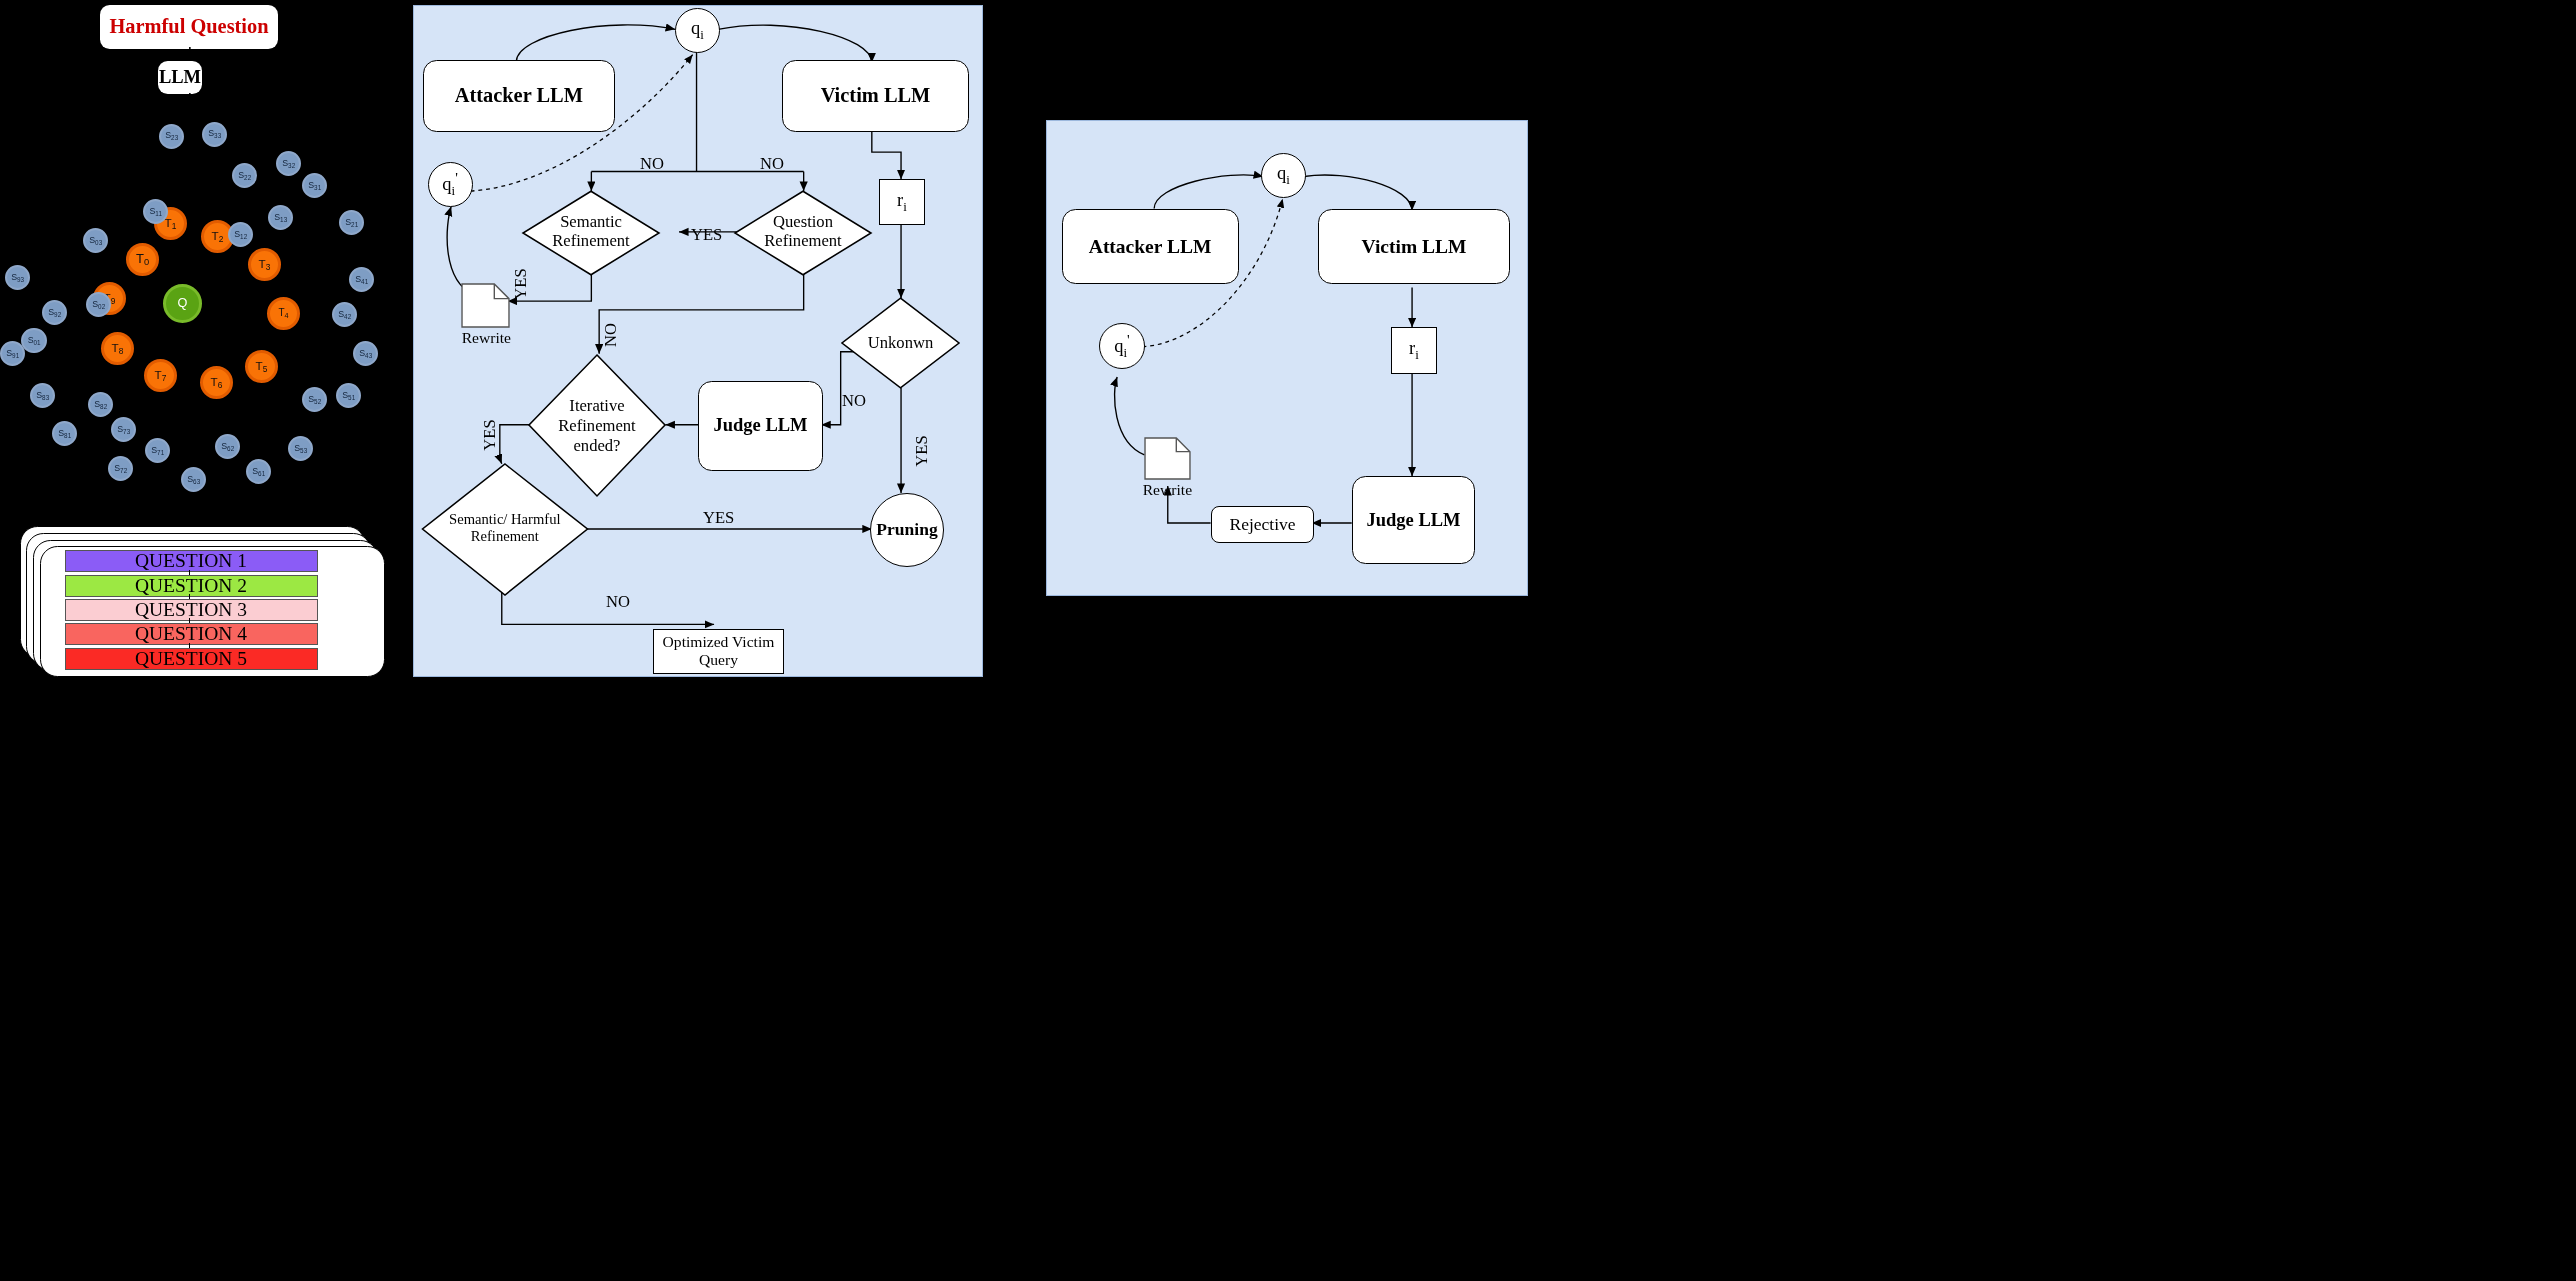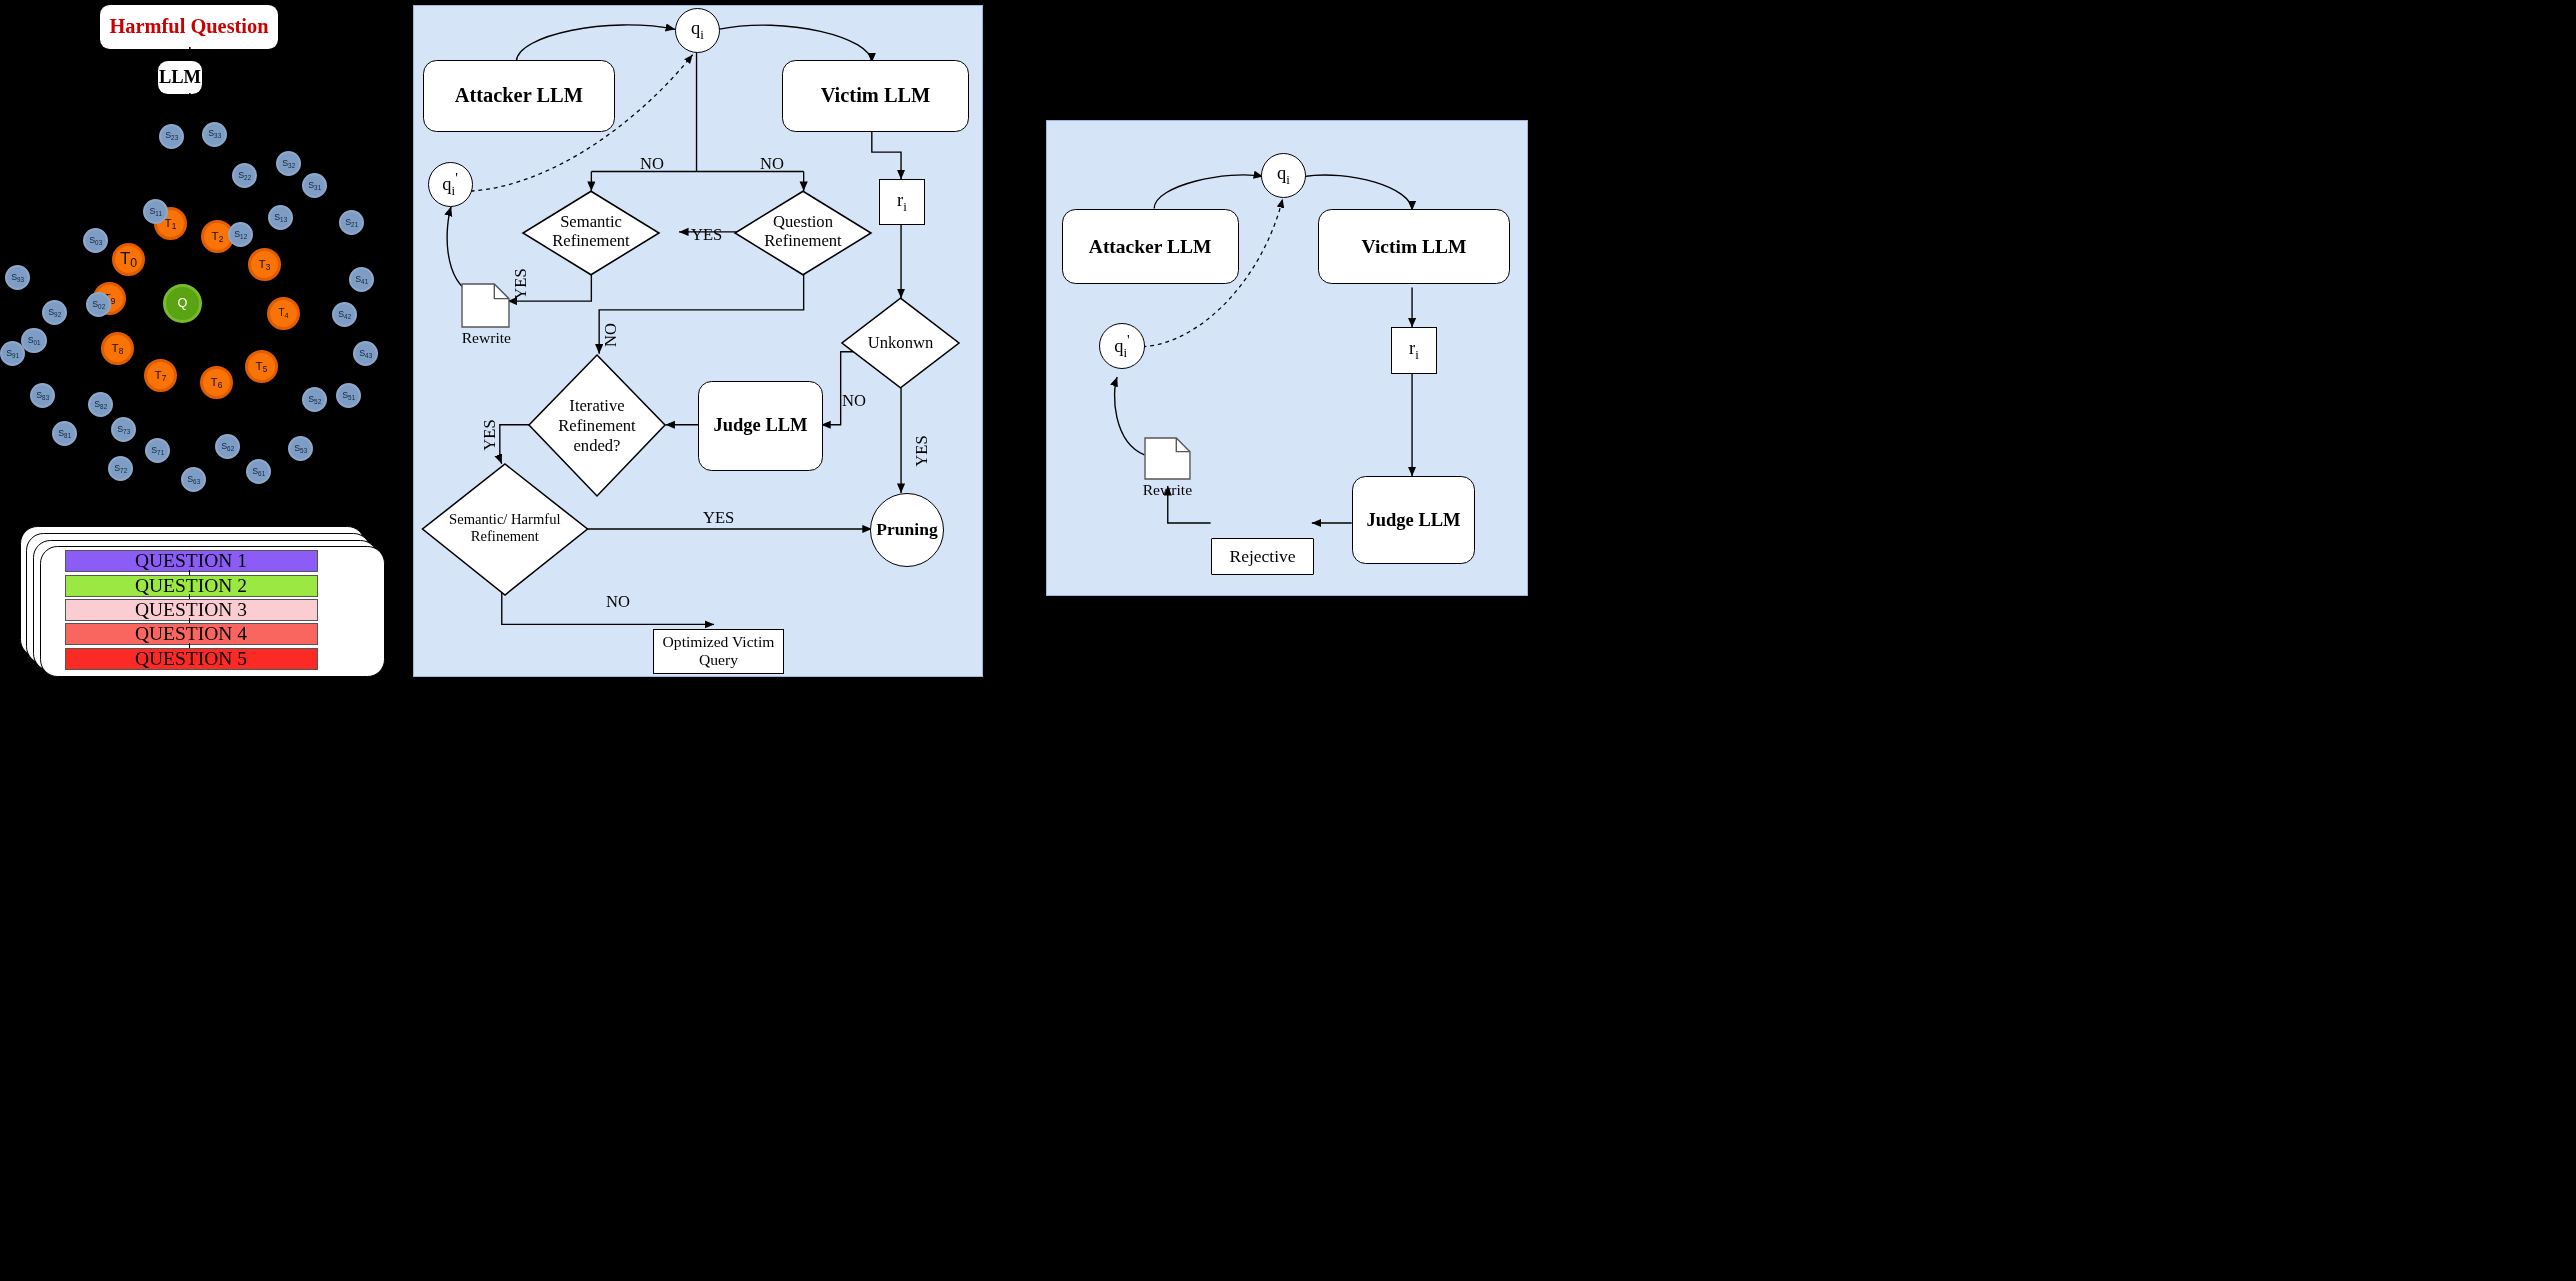--- a/index.html
+++ b/index.html
@@ -52,21 +52,21 @@
     <line x1="5" y1="0" x2="5" y2="15" stroke="#000" stroke-width="1.6"></line>
     <polygon points="1.5,14 8.5,14 5,20" fill="#000"></polygon>
   </svg>
 
   <div class="abs" style="left:0;top:107px;width:409px;height:399px;">
 
     <div class="node q" style="left:163px;top:177px;width:33px;height:33px;font-size:12.7px;">
       <span>Q</span>
     </div>
 
-    <div class="node t" style="left:112px;top:136px;width:27px;height:27px;font-size:17px;">
+    <div class="node t" style="left:126px;top:136px;width:27px;height:27px;font-size:13px;">
       <span><span>T</span><sub>0</sub></span>
     </div>
     <div class="node t" style="left:154px;top:100px;width:27px;height:27px;font-size:11.7px;">
       <span><span>T</span><sub>1</sub></span>
     </div>
     <div class="node t" style="left:201px;top:113px;width:27px;height:27px;font-size:11.7px;">
       <span><span>T</span><sub>2</sub></span>
     </div>
     <div class="node t" style="left:248px;top:141px;width:27px;height:27px;font-size:11.7px;">
       <span><span>T</span><sub>3</sub></span>
@@ -416,21 +416,21 @@
   </div>
 
   <div class="sqbox" style="position:absolute;left:344px;top:206px;width:44px;height:45px;font-size:18.5px;">
     <span><span>r</span><sub style="font-size:.7em;">i</sub></span>
   </div>
 
   <div class="roundbox" style="position:absolute;left:305px;top:355px;width:121px;height:86px;font-size:18.5px;">
     <span>Judge LLM</span>
   </div>
 
-  <div class="roundbox" style="position:absolute;left:164px;top:385px;width:101px;height:35px;font-size:17.5px;font-weight:normal;border-radius:1px;margin-top:32px;">
+  <div class="roundbox" style="position:absolute;left:164px;top:385px;width:101px;height:35px;font-size:17.5px;font-weight:normal;border-radius:8px;">
     <span>Rejective</span>
   </div>
 
   <div class="abs" style="left:97px;top:316px;width:58px;height:60px;">
     <svg style="left:0;top:0;width:47px;height:43px;" viewBox="0 0 48 44" width="47" height="43">
       <path d="M1,1 L33,1 L47,15 L47,43 L1,43 Z" fill="#fff" stroke="#555" stroke-width="1.4"></path>
       <path d="M33,1 L33,15 L47,15" fill="none" stroke="#555" stroke-width="1.4"></path>
     </svg>
     <div class="abs" style="left:-13.6px;top:44px;width:74px;text-align:center;font-size:15.6px;">
       <span>Rewrite</span>

